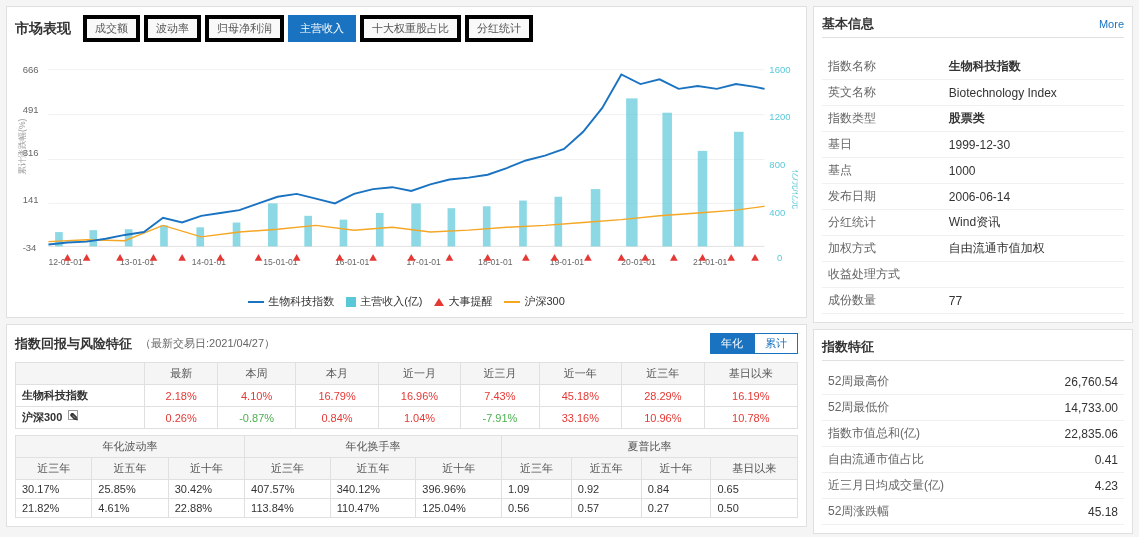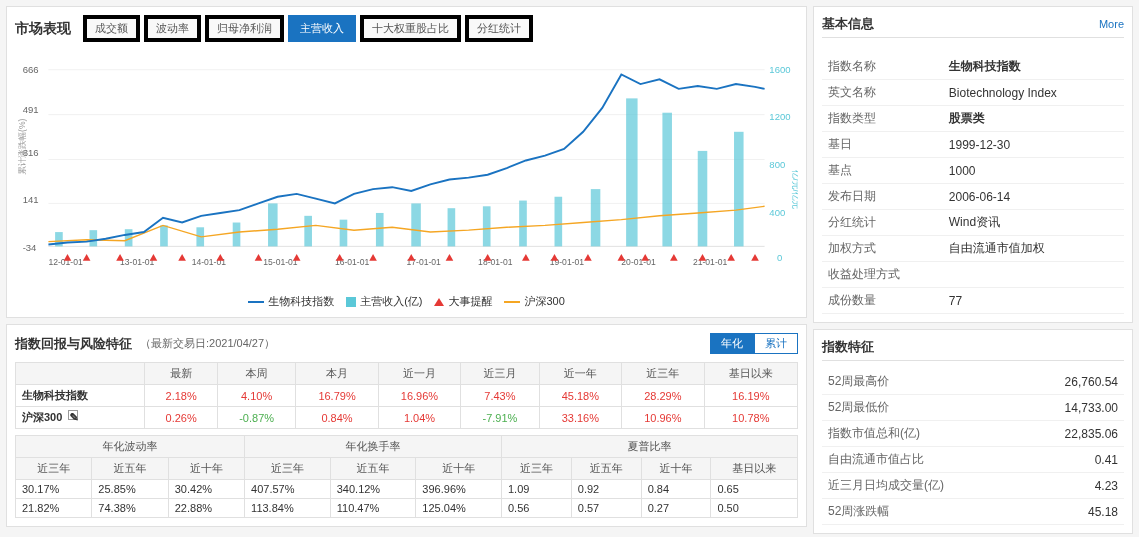--- a/index.html
+++ b/index.html
@@ -281,21 +281,21 @@
               <td>407.57%</td>
               <td>340.12%</td>
               <td>396.96%</td>
               <td>1.09</td>
               <td>0.92</td>
               <td>0.84</td>
               <td>0.65</td>
             </tr>
             <tr>
               <td>21.82%</td>
-              <td>74.38%</td>
+              <td>4.61%</td>
               <td>22.88%</td>
               <td>113.84%</td>
               <td>110.47%</td>
               <td>125.04%</td>
               <td>0.56</td>
               <td>0.57</td>
               <td>0.27</td>
               <td>0.50</td>
             </tr>
           </tbody>

